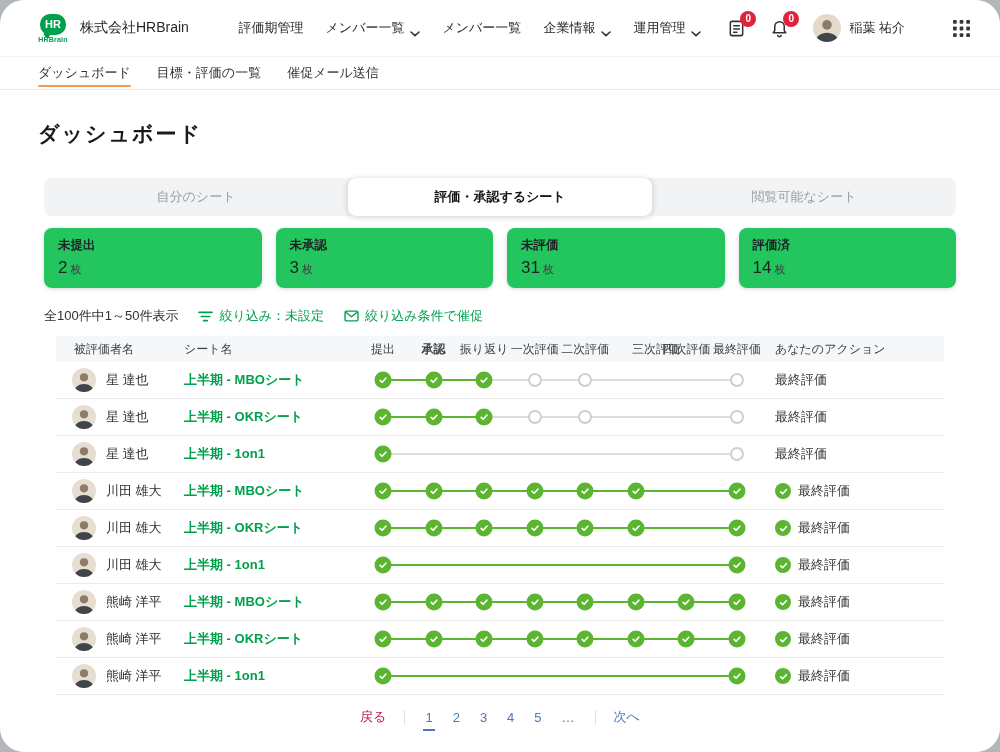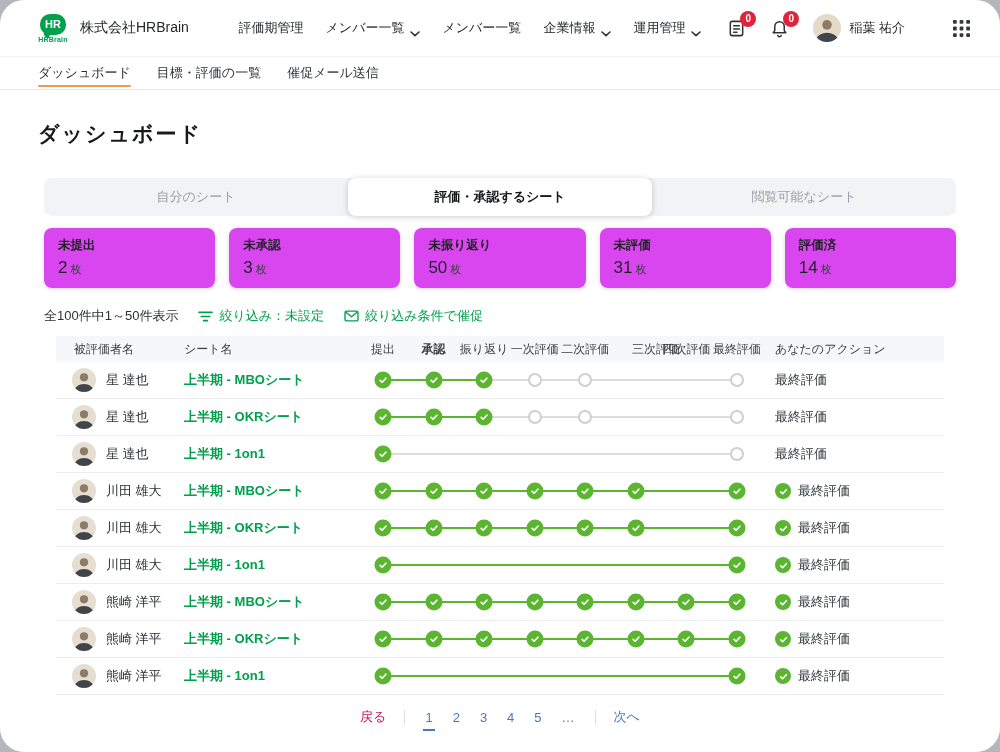--- a/index.html
+++ b/index.html
@@ -33,21 +33,21 @@
   .period-select{width:248px;height:34px;border:1px solid #d7d9dc;border-radius:10px;display:flex;align-items:center;justify-content:space-between;padding:0 14px;font-size:13px;color:#25282b;cursor:pointer;background:#fff;box-sizing:border-box;}
   .caret{width:0;height:0;border-left:5px solid transparent;border-right:5px solid transparent;border-top:6px solid #26292c;}
 
   
   .tabs{margin:0 44px;height:38px;background:#f2f3f5;border-radius:8px;display:flex;}
   .tab{flex:1;display:flex;align-items:center;justify-content:center;font-size:13px;color:#9aa0a6;cursor:pointer;border-radius:8px;}
   .tab.active{background:#fff;color:#141618;font-weight:bold;box-shadow:0 1px 6px rgba(0,0,0,.20);}
 
   
   .cards{margin:12px 44px 0;display:flex;gap:14px;}
-  .card{flex:1;background:#d946ef;border-radius:8px;box-shadow:0 1px 4px rgba(0,0,0,.16);padding:9px 14px 10px;}
+  .card{flex:1;background:#22c55e;border-radius:8px;box-shadow:0 1px 4px rgba(0,0,0,.16);padding:9px 14px 10px;}
   .card-label{font-size:12.5px;font-weight:bold;color:#1f2224;}
   .card-value{margin-top:4px;font-size:17px;color:#1f2224;}
   .card-unit{font-size:11px;color:#3c4043;margin-left:3px;}
 
   
   .toolbar{margin:18px 44px 0;display:flex;align-items:center;gap:20px;font-size:13px;color:#2d3135;height:20px;}
   .link-green{color:var(--green);display:flex;align-items:center;gap:6px;cursor:pointer;}
 
   
   .table{margin:10px 56px 0;width:888px;}
@@ -195,24 +195,20 @@
   <div class="cards">
       <div class="card">
     <div class="card-label">未提出</div>
     <div class="card-value"><span>2</span><span class="card-unit">枚</span></div>
   </div>
       <div class="card">
     <div class="card-label">未承認</div>
     <div class="card-value"><span>3</span><span class="card-unit">枚</span></div>
   </div>
       <div class="card">
-    <div class="card-label">未振り返り</div>
-    <div class="card-value"><span>50</span><span class="card-unit">枚</span></div>
-  </div>
-      <div class="card">
     <div class="card-label">未評価</div>
     <div class="card-value"><span>31</span><span class="card-unit">枚</span></div>
   </div>
       <div class="card">
     <div class="card-label">評価済</div>
     <div class="card-value"><span>14</span><span class="card-unit">枚</span></div>
   </div>
     </div>
 
   <div class="toolbar">

